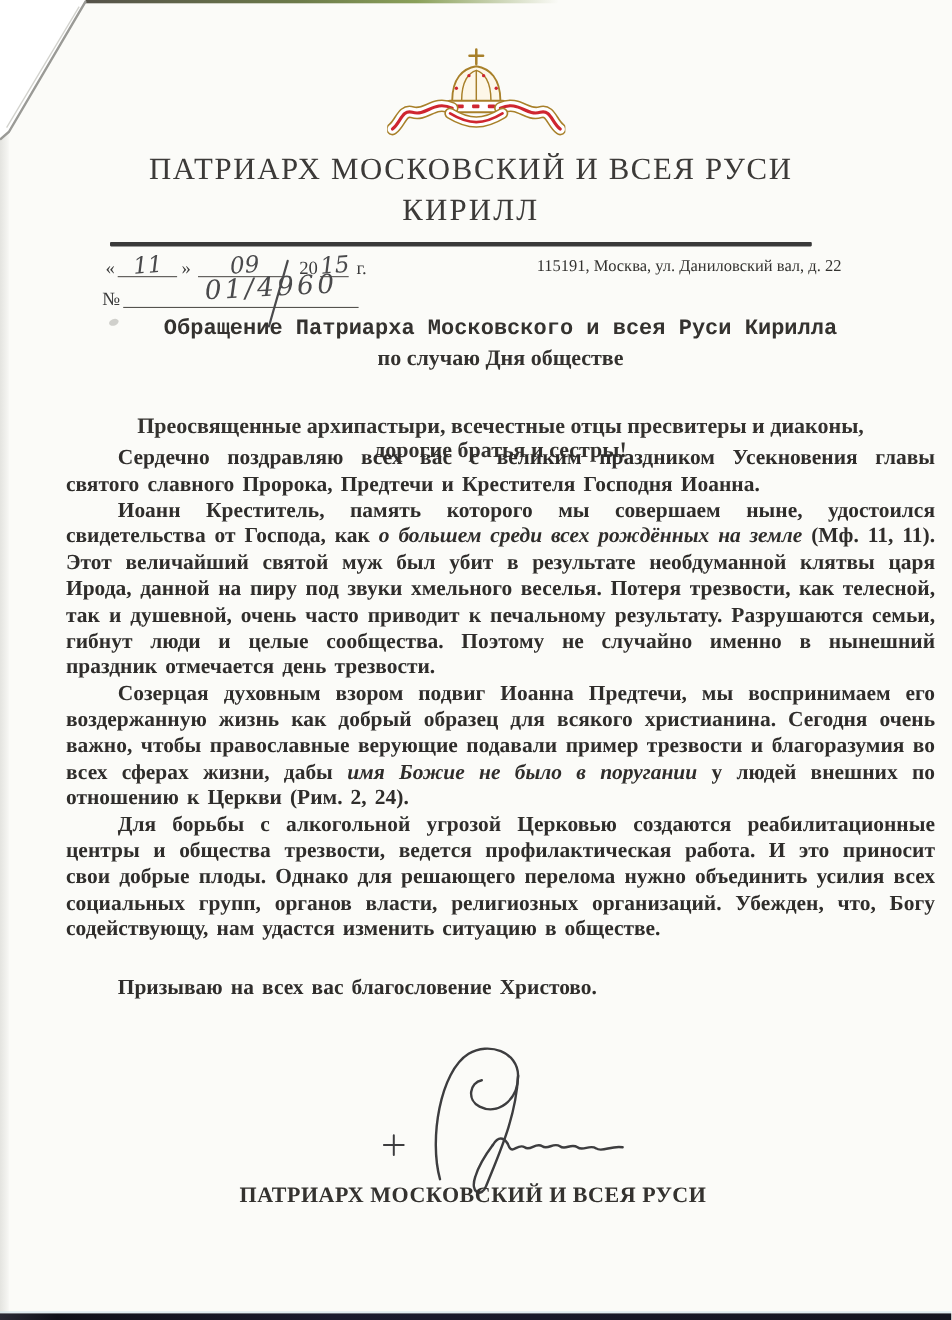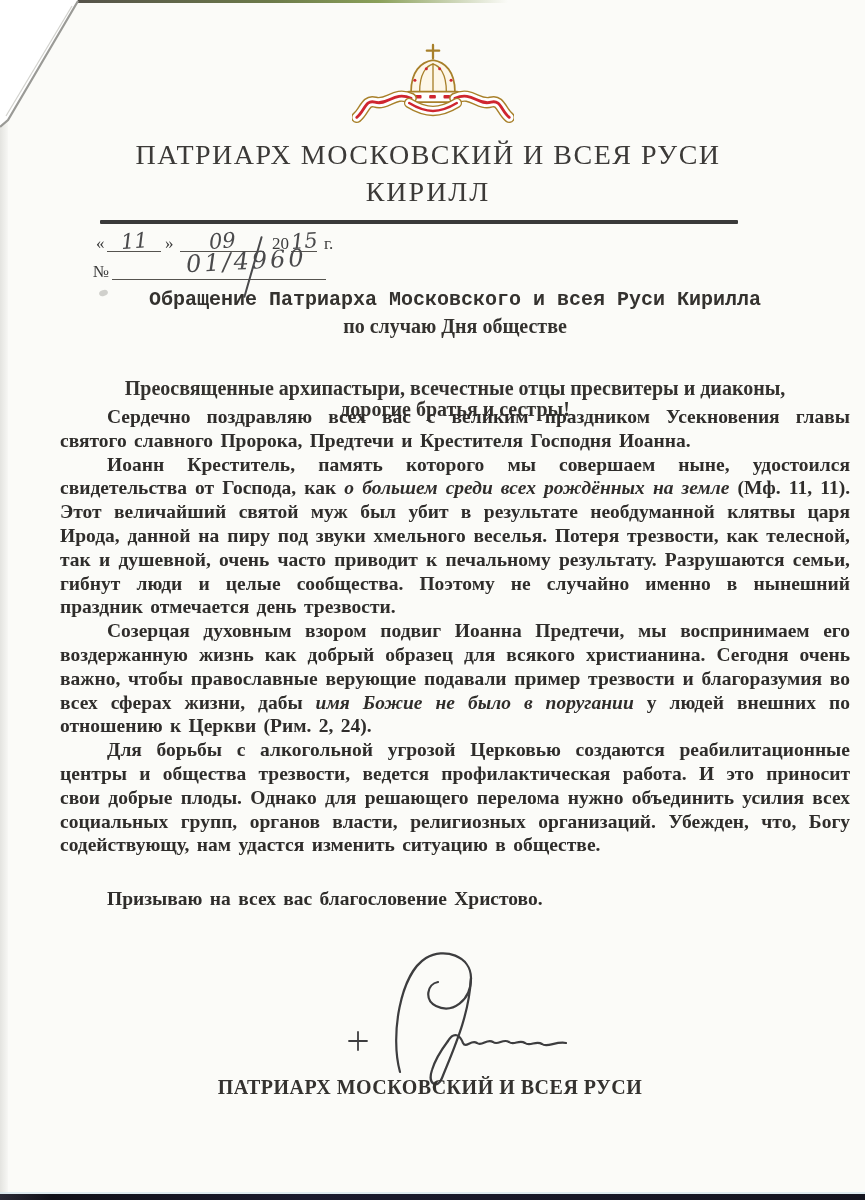--- a/index.html
+++ b/index.html
@@ -109,20 +109,21 @@
 <div class="abs rule"></div>
 
 <div class="abs refrow">
   <span class="abs" style="left:96px;top:3px;">«</span>
   <span class="blank" style="left:107px;width:54px;top:-2px;"><span class="hand">11</span></span>
   <span class="abs" style="left:165px;top:3px;">»</span>
   <span class="blank" style="left:180px;width:84px;top:-2px;"><span class="hand">09</span></span>
   <span class="abs" style="left:272px;top:3px;">20</span>
   <span class="blank" style="left:291px;width:26px;top:-2px;"><span class="hand">15</span></span>
   <span class="abs" style="left:324px;top:3px;">г.</span>
+  <span class="addr">115191, Москва, ул. Даниловский вал, д. 22</span>
 </div>
 <div class="abs numrow">
   <span class="abs" style="left:93px;top:3px;">№</span>
   <span class="blank" style="left:112px;width:214px;top:-2px;"></span>
   <span class="hand hand-num">01/4960</span>
   <span class="big-slash"></span>
 </div>
 
 <div class="abs headings h-line1">Обращение Патриарха Московского и всея Руси Кирилла</div>
 <div class="abs headings h-line2">по случаю Дня обществе</div>

